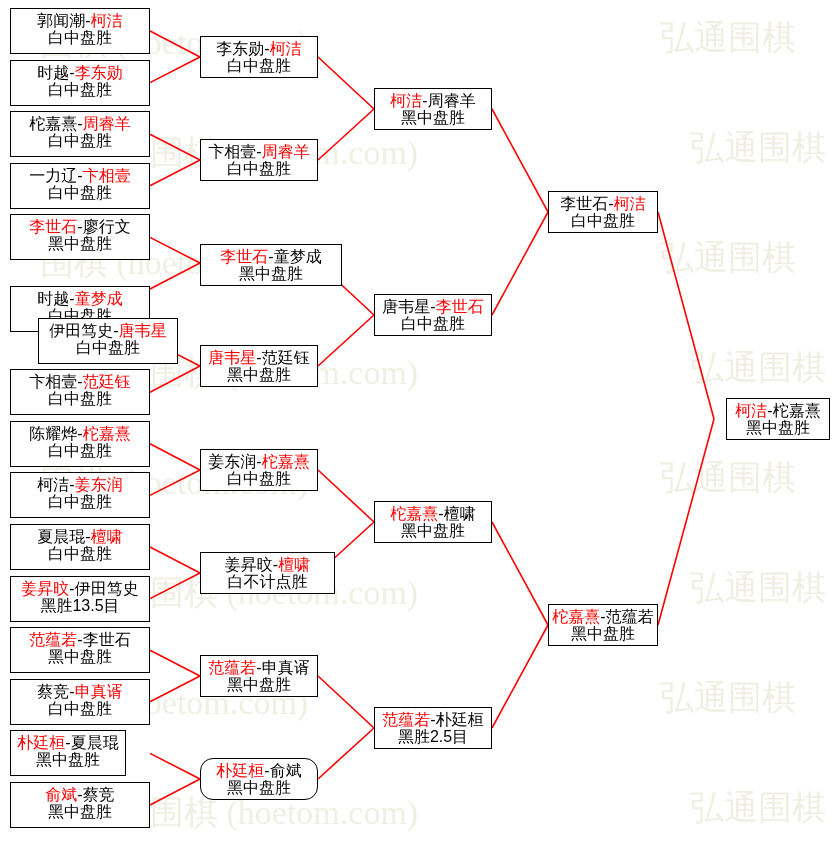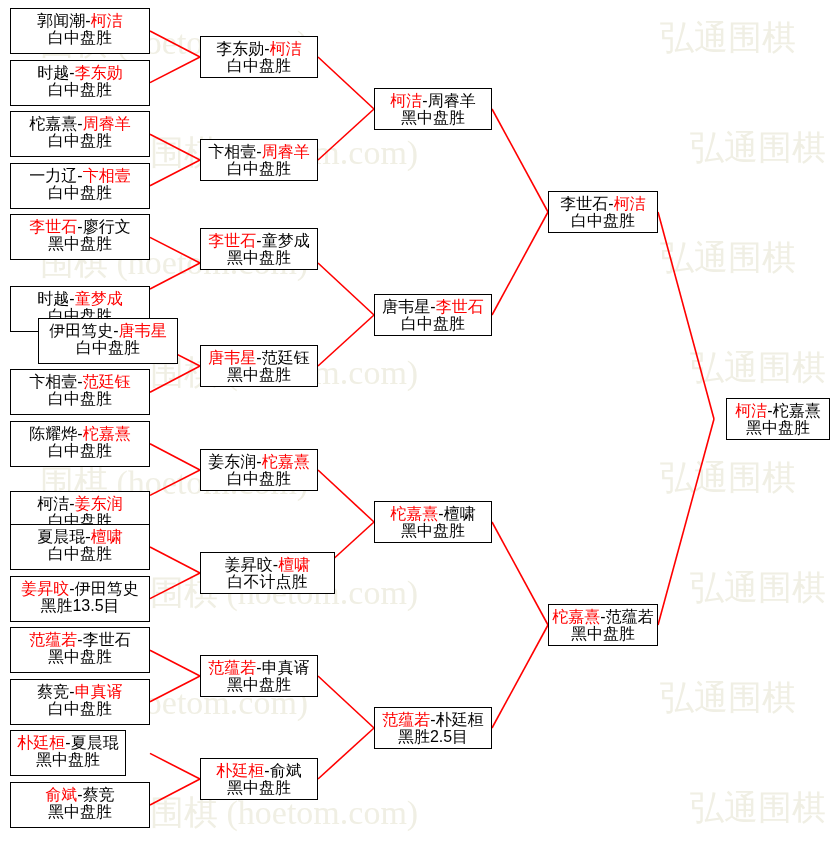--- a/index.html
+++ b/index.html
@@ -140,21 +140,21 @@
         <span class="l2">白中盘胜</span>
       </div>
       <div class="node" style="left: 10px; top: 369.2px; width: 140px; height: 46px;">
         <span class="l1"><span>卞相壹</span><span>-</span><span class="red">范廷钰</span></span>
         <span class="l2">白中盘胜</span>
       </div>
       <div class="node" style="left: 10px; top: 420.8px; width: 140px; height: 46px;">
         <span class="l1"><span>陈耀烨</span><span>-</span><span class="red">柁嘉熹</span></span>
         <span class="l2">白中盘胜</span>
       </div>
-      <div class="node" style="left: 10px; top: 472.4px; width: 140px; height: 46px; margin-top: 19px;">
+      <div class="node" style="left: 10px; top: 472.4px; width: 140px; height: 46px;">
         <span class="l1"><span>柯洁</span><span>-</span><span class="red">姜东润</span></span>
         <span class="l2">白中盘胜</span>
       </div>
       <div class="node" style="left: 10px; top: 524px; width: 140px; height: 46px; font-family: Liberation Serif, serif;">
         <span class="l1"><span>夏晨琨</span><span>-</span><span class="red">檀啸</span></span>
         <span class="l2">白中盘胜</span>
       </div>
       <div class="node" style="left: 10px; top: 575.6px; width: 140px; height: 46px;">
         <span class="l1"><span class="red">姜昇旼</span><span>-</span><span>伊田笃史</span></span>
         <span class="l2">黑胜13.5目</span>
@@ -176,41 +176,41 @@
         <span class="l2">黑中盘胜</span>
       </div>
       <div class="node" style="left: 200px; top: 36px; width: 118px; height: 42px;">
         <span class="l1"><span>李东勋</span><span>-</span><span class="red">柯洁</span></span>
         <span class="l2">白中盘胜</span>
       </div>
       <div class="node" style="left: 200px; top: 139px; width: 118px; height: 42px;">
         <span class="l1"><span>卞相壹</span><span>-</span><span class="red">周睿羊</span></span>
         <span class="l2">白中盘胜</span>
       </div>
-      <div class="node" style="left: 200px; top: 228px; width: 118px; height: 42px;">
+      <div class="node" style="left: 200px; top: 244px; width: 142px; height: 42px;">
         <span class="l1"><span class="red">李世石</span><span>-</span><span>童梦成</span></span>
         <span class="l2">黑中盘胜</span>
       </div>
       <div class="node" style="left: 200px; top: 345px; width: 118px; height: 42px;">
         <span class="l1"><span class="red">唐韦星</span><span>-</span><span>范廷钰</span></span>
         <span class="l2">黑中盘胜</span>
       </div>
       <div class="node" style="left: 200px; top: 449px; width: 118px; height: 42px;">
         <span class="l1"><span>姜东润</span><span>-</span><span class="red">柁嘉熹</span></span>
         <span class="l2">白中盘胜</span>
       </div>
       <div class="node" style="left: 200px; top: 552px; width: 135px; height: 42px;">
         <span class="l1"><span>姜昇旼</span><span>-</span><span class="red">檀啸</span></span>
         <span class="l2">白不计点胜</span>
       </div>
       <div class="node" style="left: 200px; top: 655px; width: 118px; height: 42px;">
         <span class="l1"><span class="red">范蕴若</span><span>-</span><span>申真谞</span></span>
         <span class="l2">黑中盘胜</span>
       </div>
-      <div class="node" style="left: 200px; top: 758px; width: 118px; height: 42px;">
+      <div class="node" style="left: 200px; top: 758px; width: 118px; height: 42px; border-radius: 13px;">
         <span class="l1"><span class="red">朴廷桓</span><span>-</span><span>俞斌</span></span>
         <span class="l2">黑中盘胜</span>
       </div>
       <div class="node" style="left: 374px; top: 88px; width: 118px; height: 42px;">
         <span class="l1"><span class="red">柯洁</span><span>-</span><span>周睿羊</span></span>
         <span class="l2">黑中盘胜</span>
       </div>
       <div class="node" style="left: 374px; top: 294px; width: 118px; height: 42px;">
         <span class="l1"><span>唐韦星</span><span>-</span><span class="red">李世石</span></span>
         <span class="l2">白中盘胜</span>

